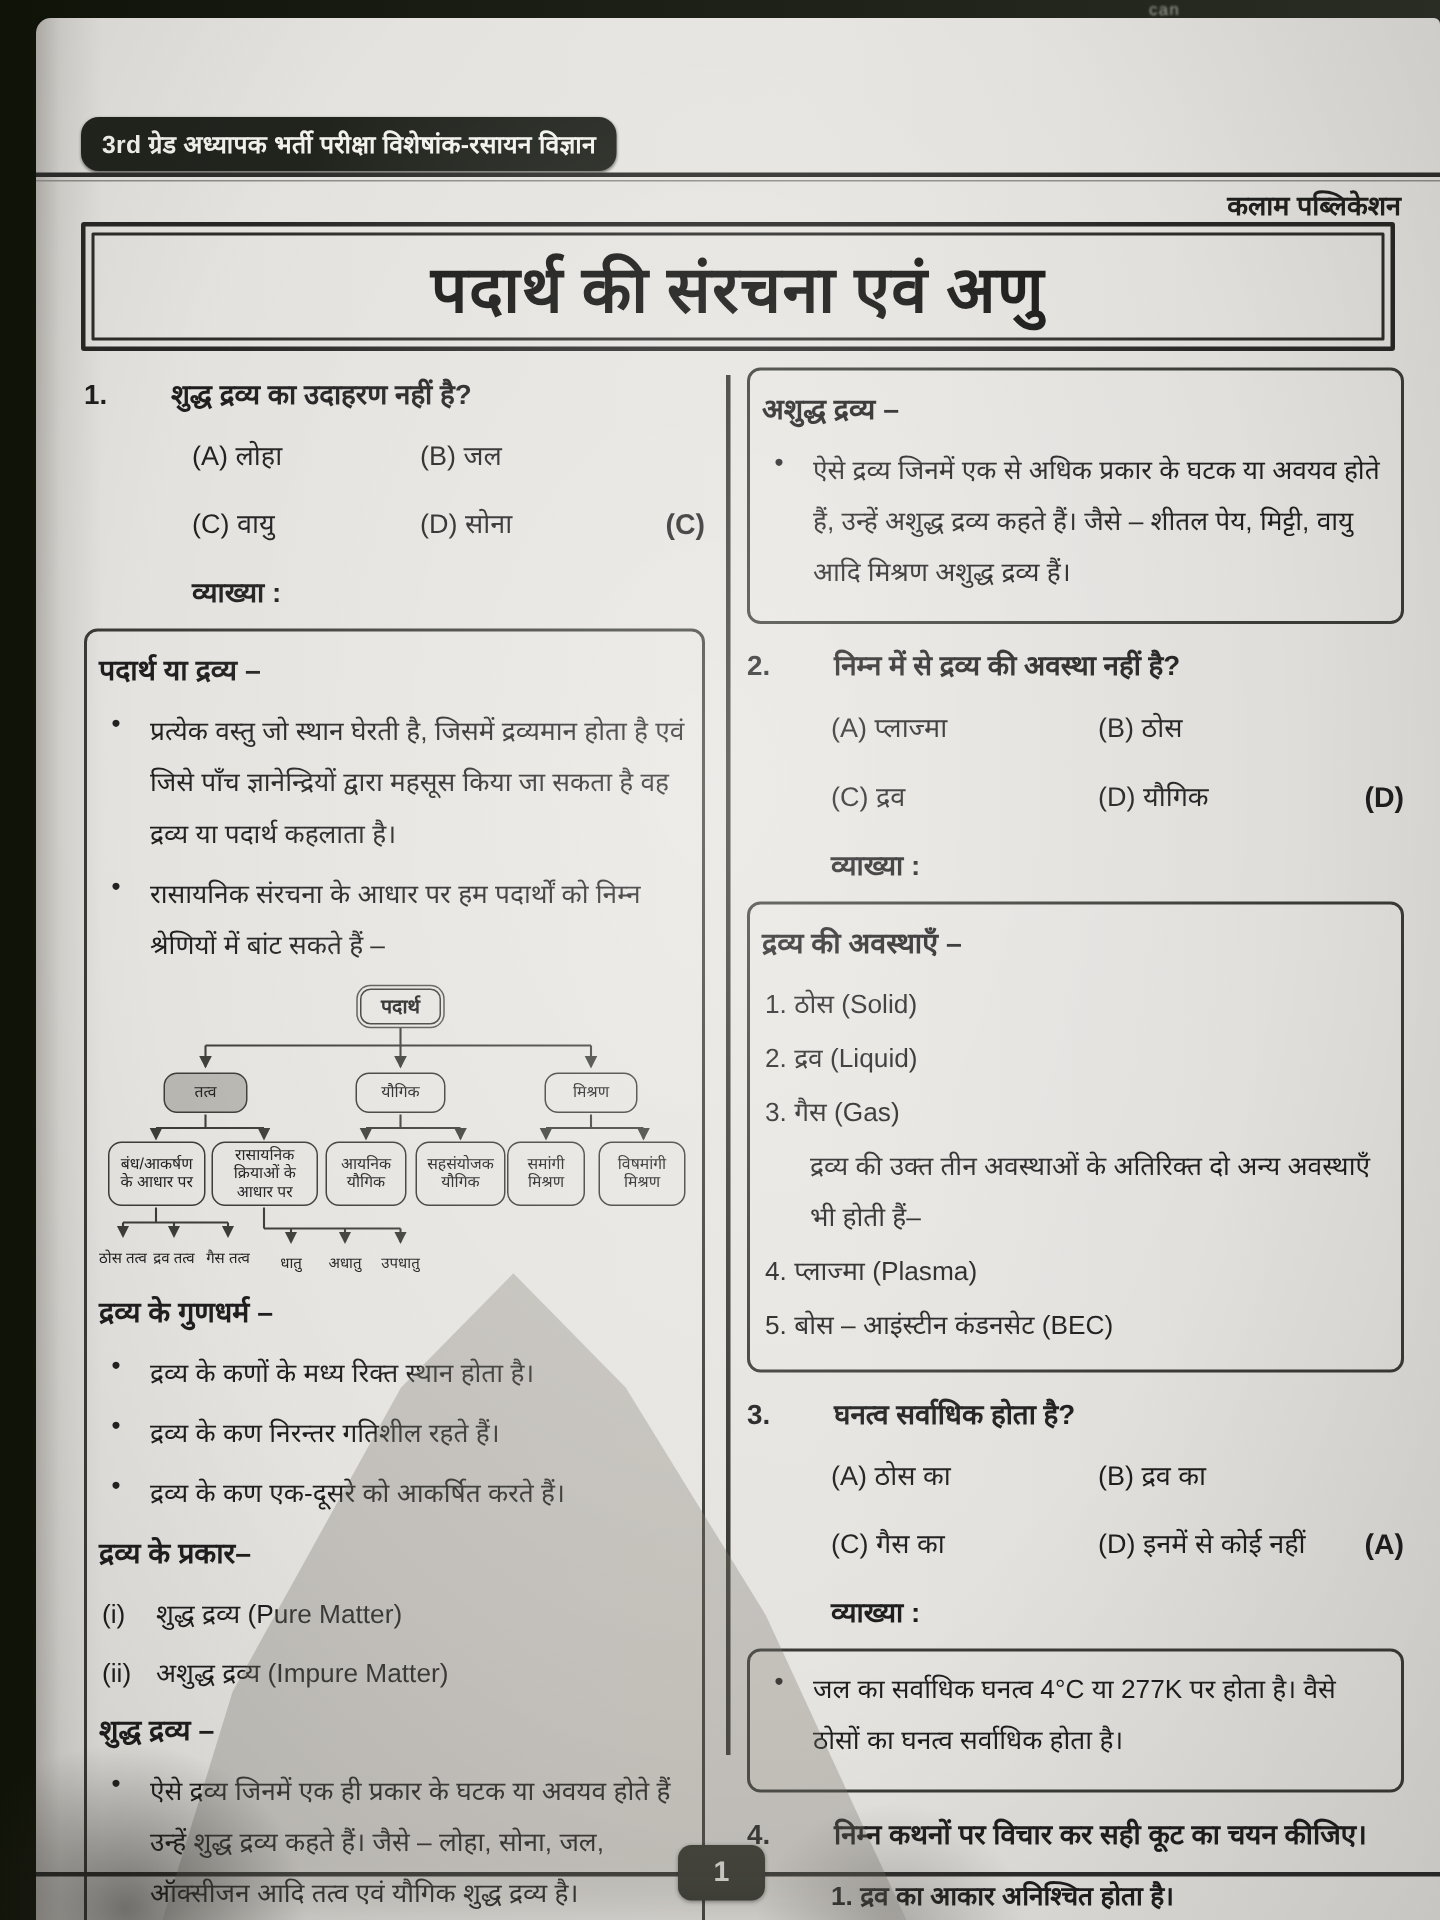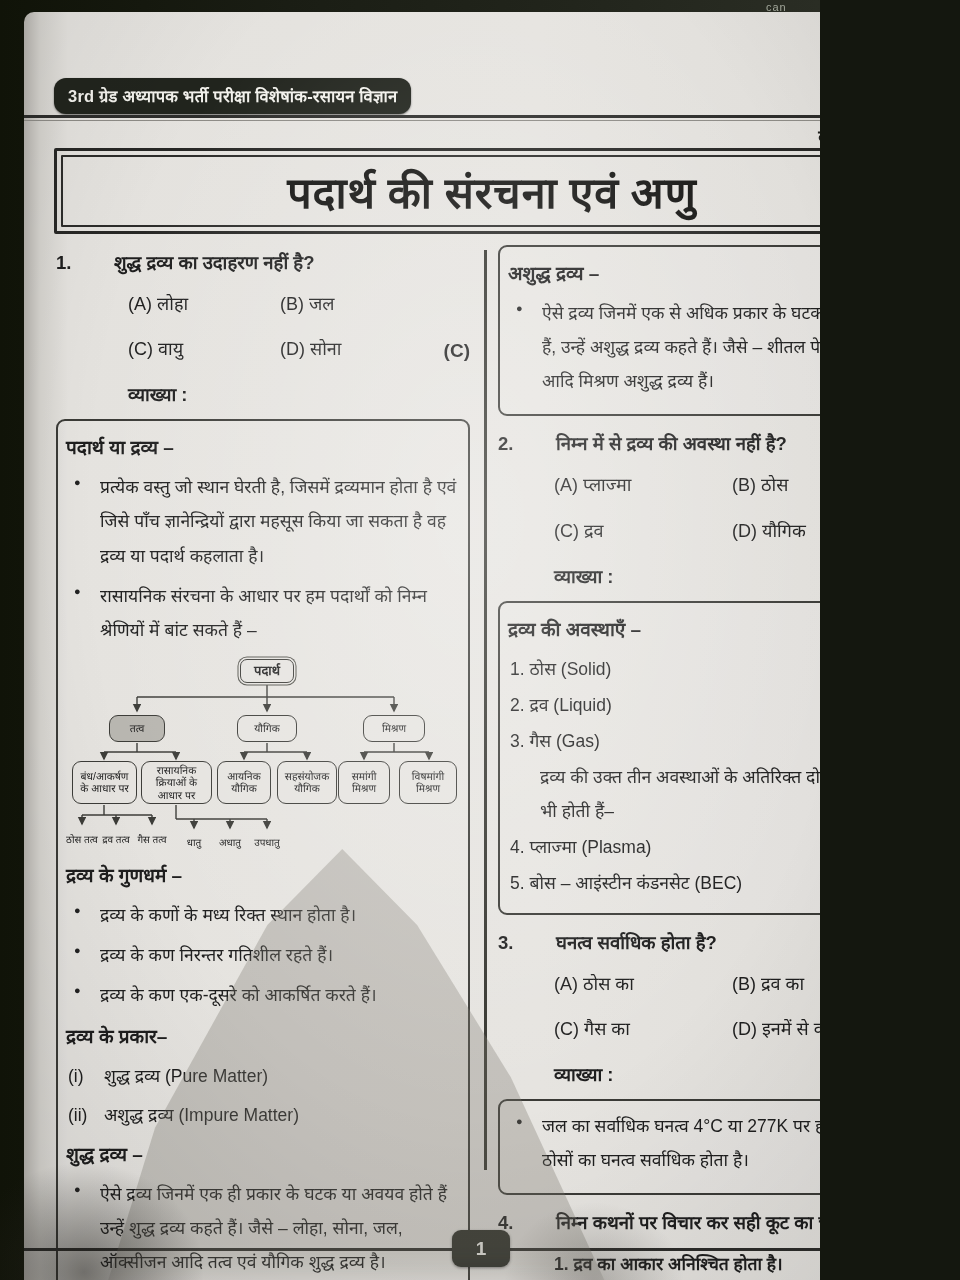--- a/index.html
+++ b/index.html
@@ -1,17 +1,17 @@
 <!DOCTYPE html>
 <html><head>
 <meta charset="utf-8">
 <style>
   * { margin:0; padding:0; box-sizing:border-box; }
   body { background:#14170f; font-family:"Liberation Sans", sans-serif; }
-  .photo { position:relative; width:820px; height:1280px; overflow:hidden;
+  .photo { position:relative; width:960px; height:1280px; overflow:hidden;
            background:linear-gradient(90deg,#101308 0%, #1a1d14 35%, #22251c 70%, #2a2d24 100%); }
   .bg-corner-text { position:absolute; left:766px; top:1px; color:#c9cec0; font-size:11px;
            opacity:.75; filter:blur(.6px); letter-spacing:1px; }
   
   .page { position:absolute; left:24px; top:12px; width:936px; height:1268px;
           background:linear-gradient(90deg,#b5b2ad 0px,#d4d2cd 16px,#e4e2de 44px,#e6e4e0 55%,#dedcd8 100%);
           border-radius:10px 4px 0 0; color:#1e1e1e; }
   .page::after { content:""; position:absolute; inset:0; pointer-events:none;
           background:radial-gradient(ellipse at 48% 40%, rgba(255,255,255,.28) 0%, rgba(0,0,0,0) 55%, rgba(0,0,0,.10) 100%); }
   

